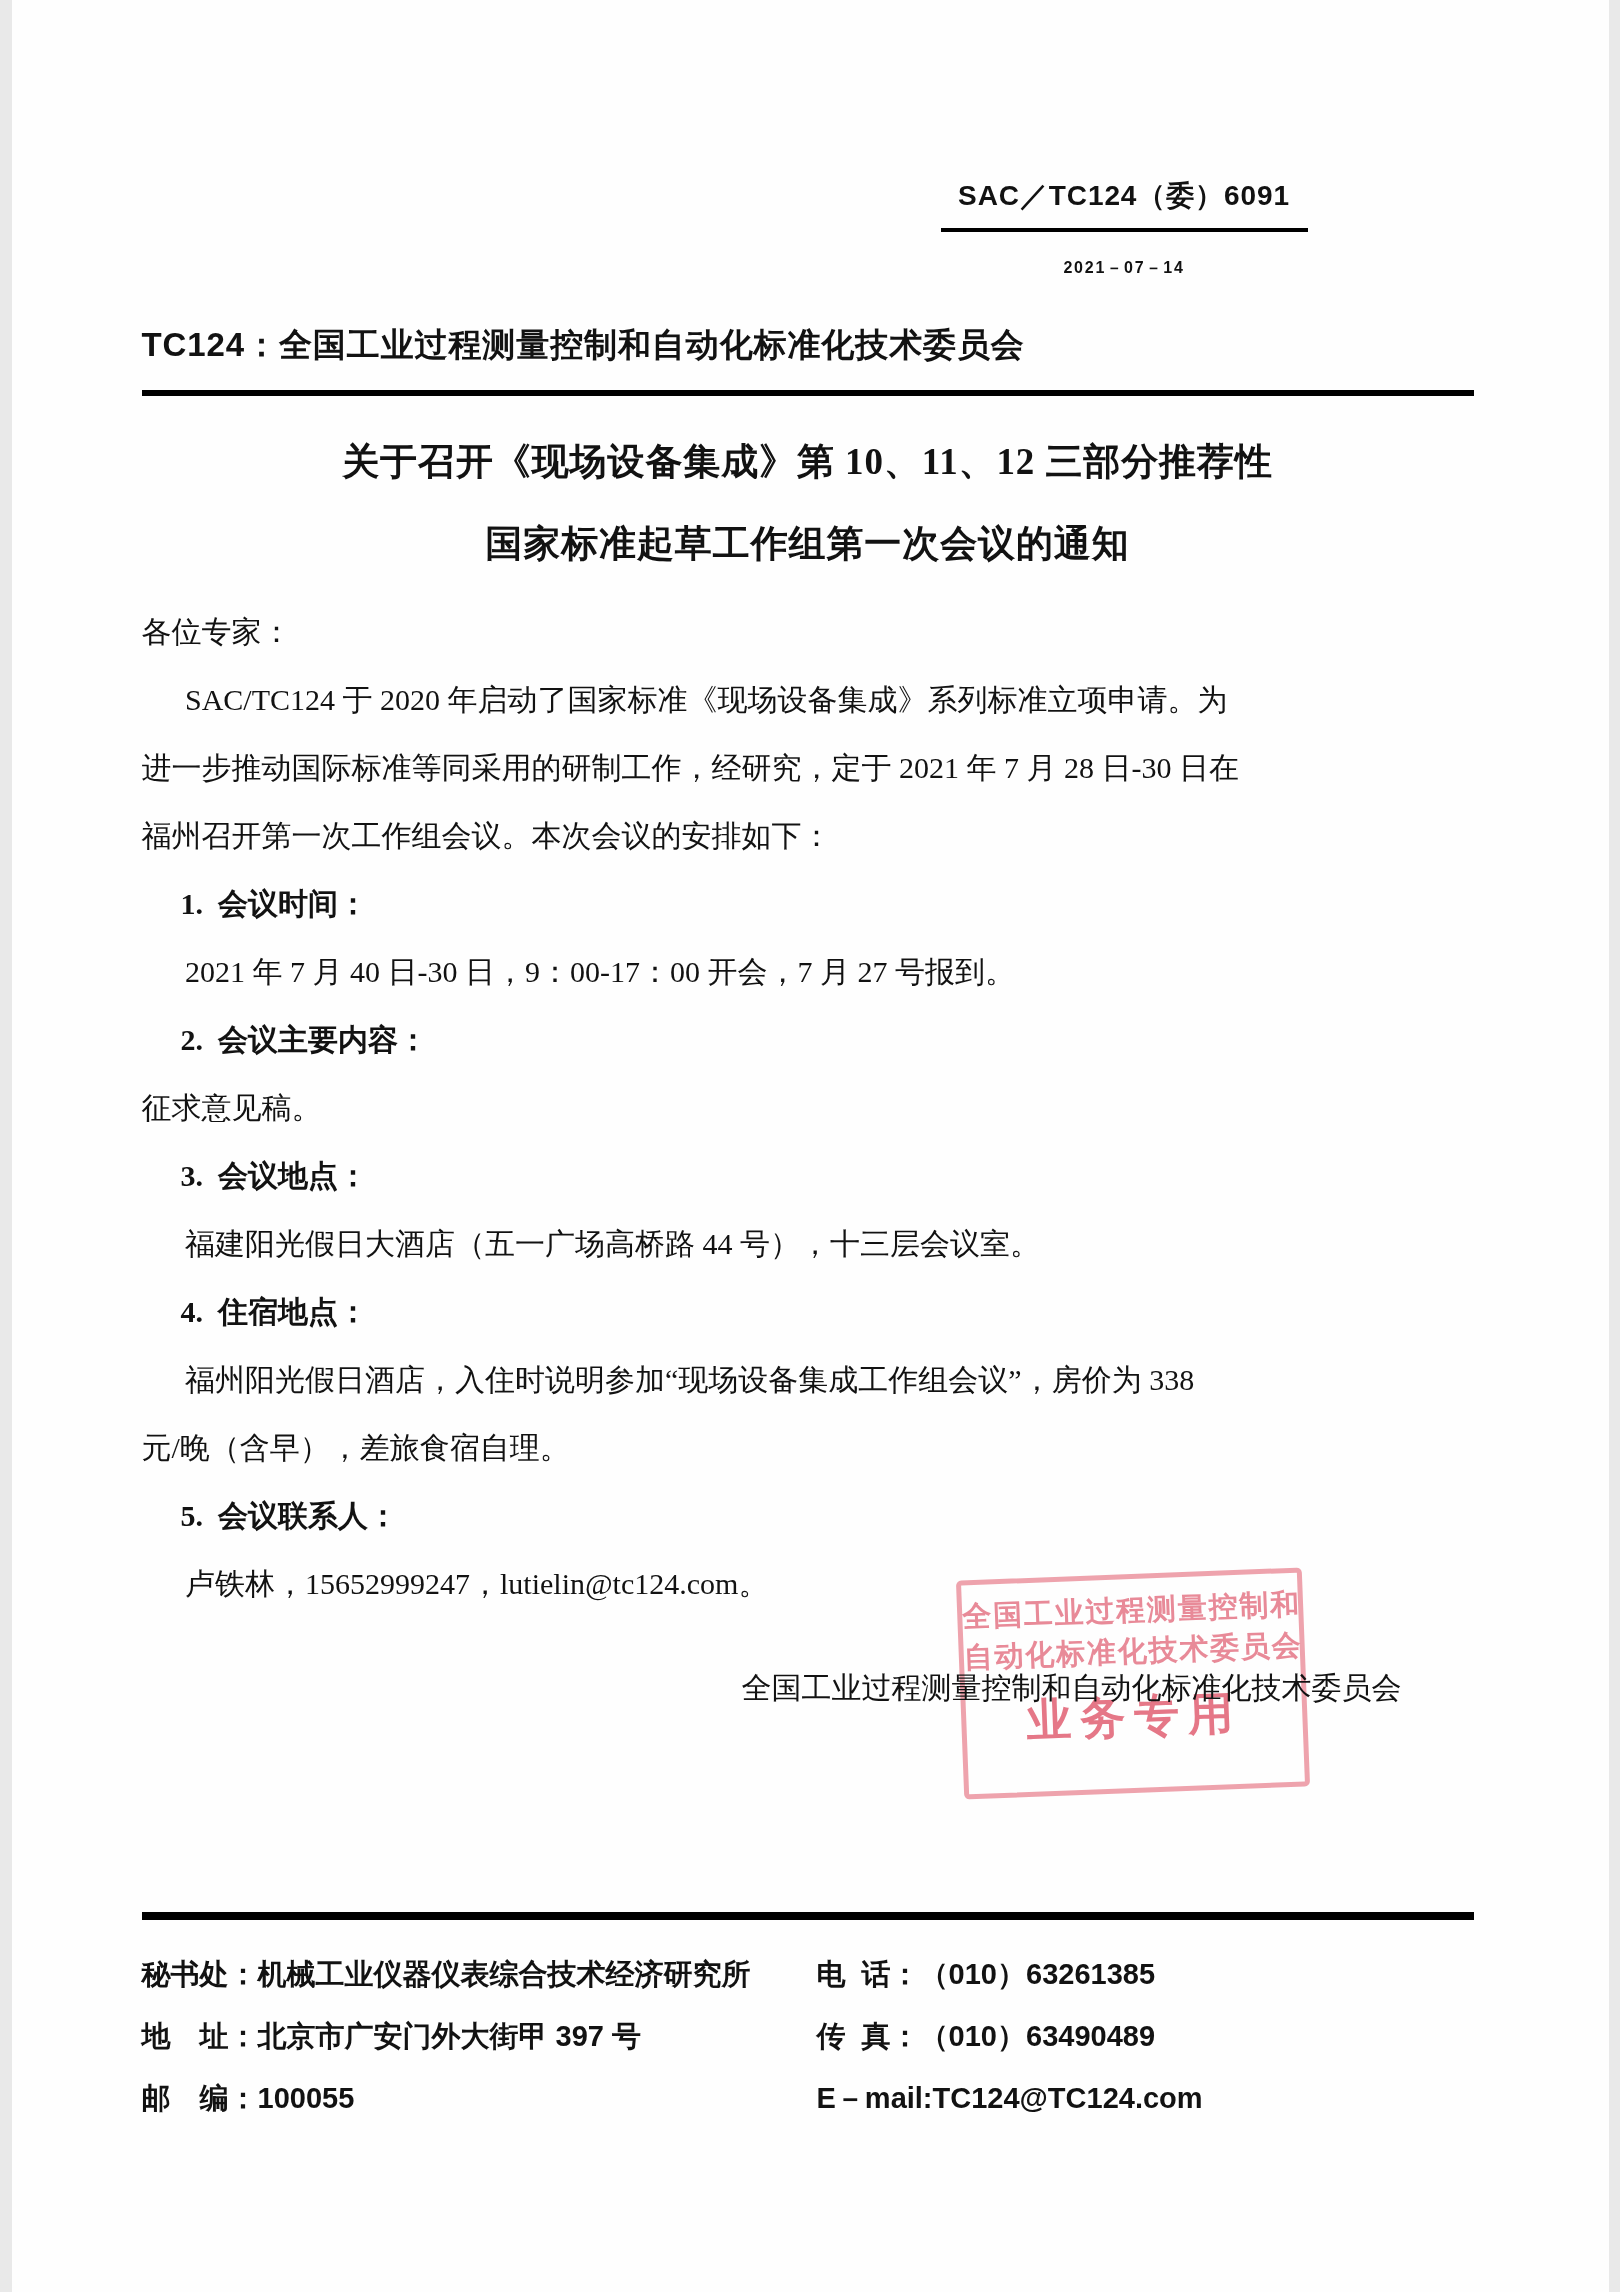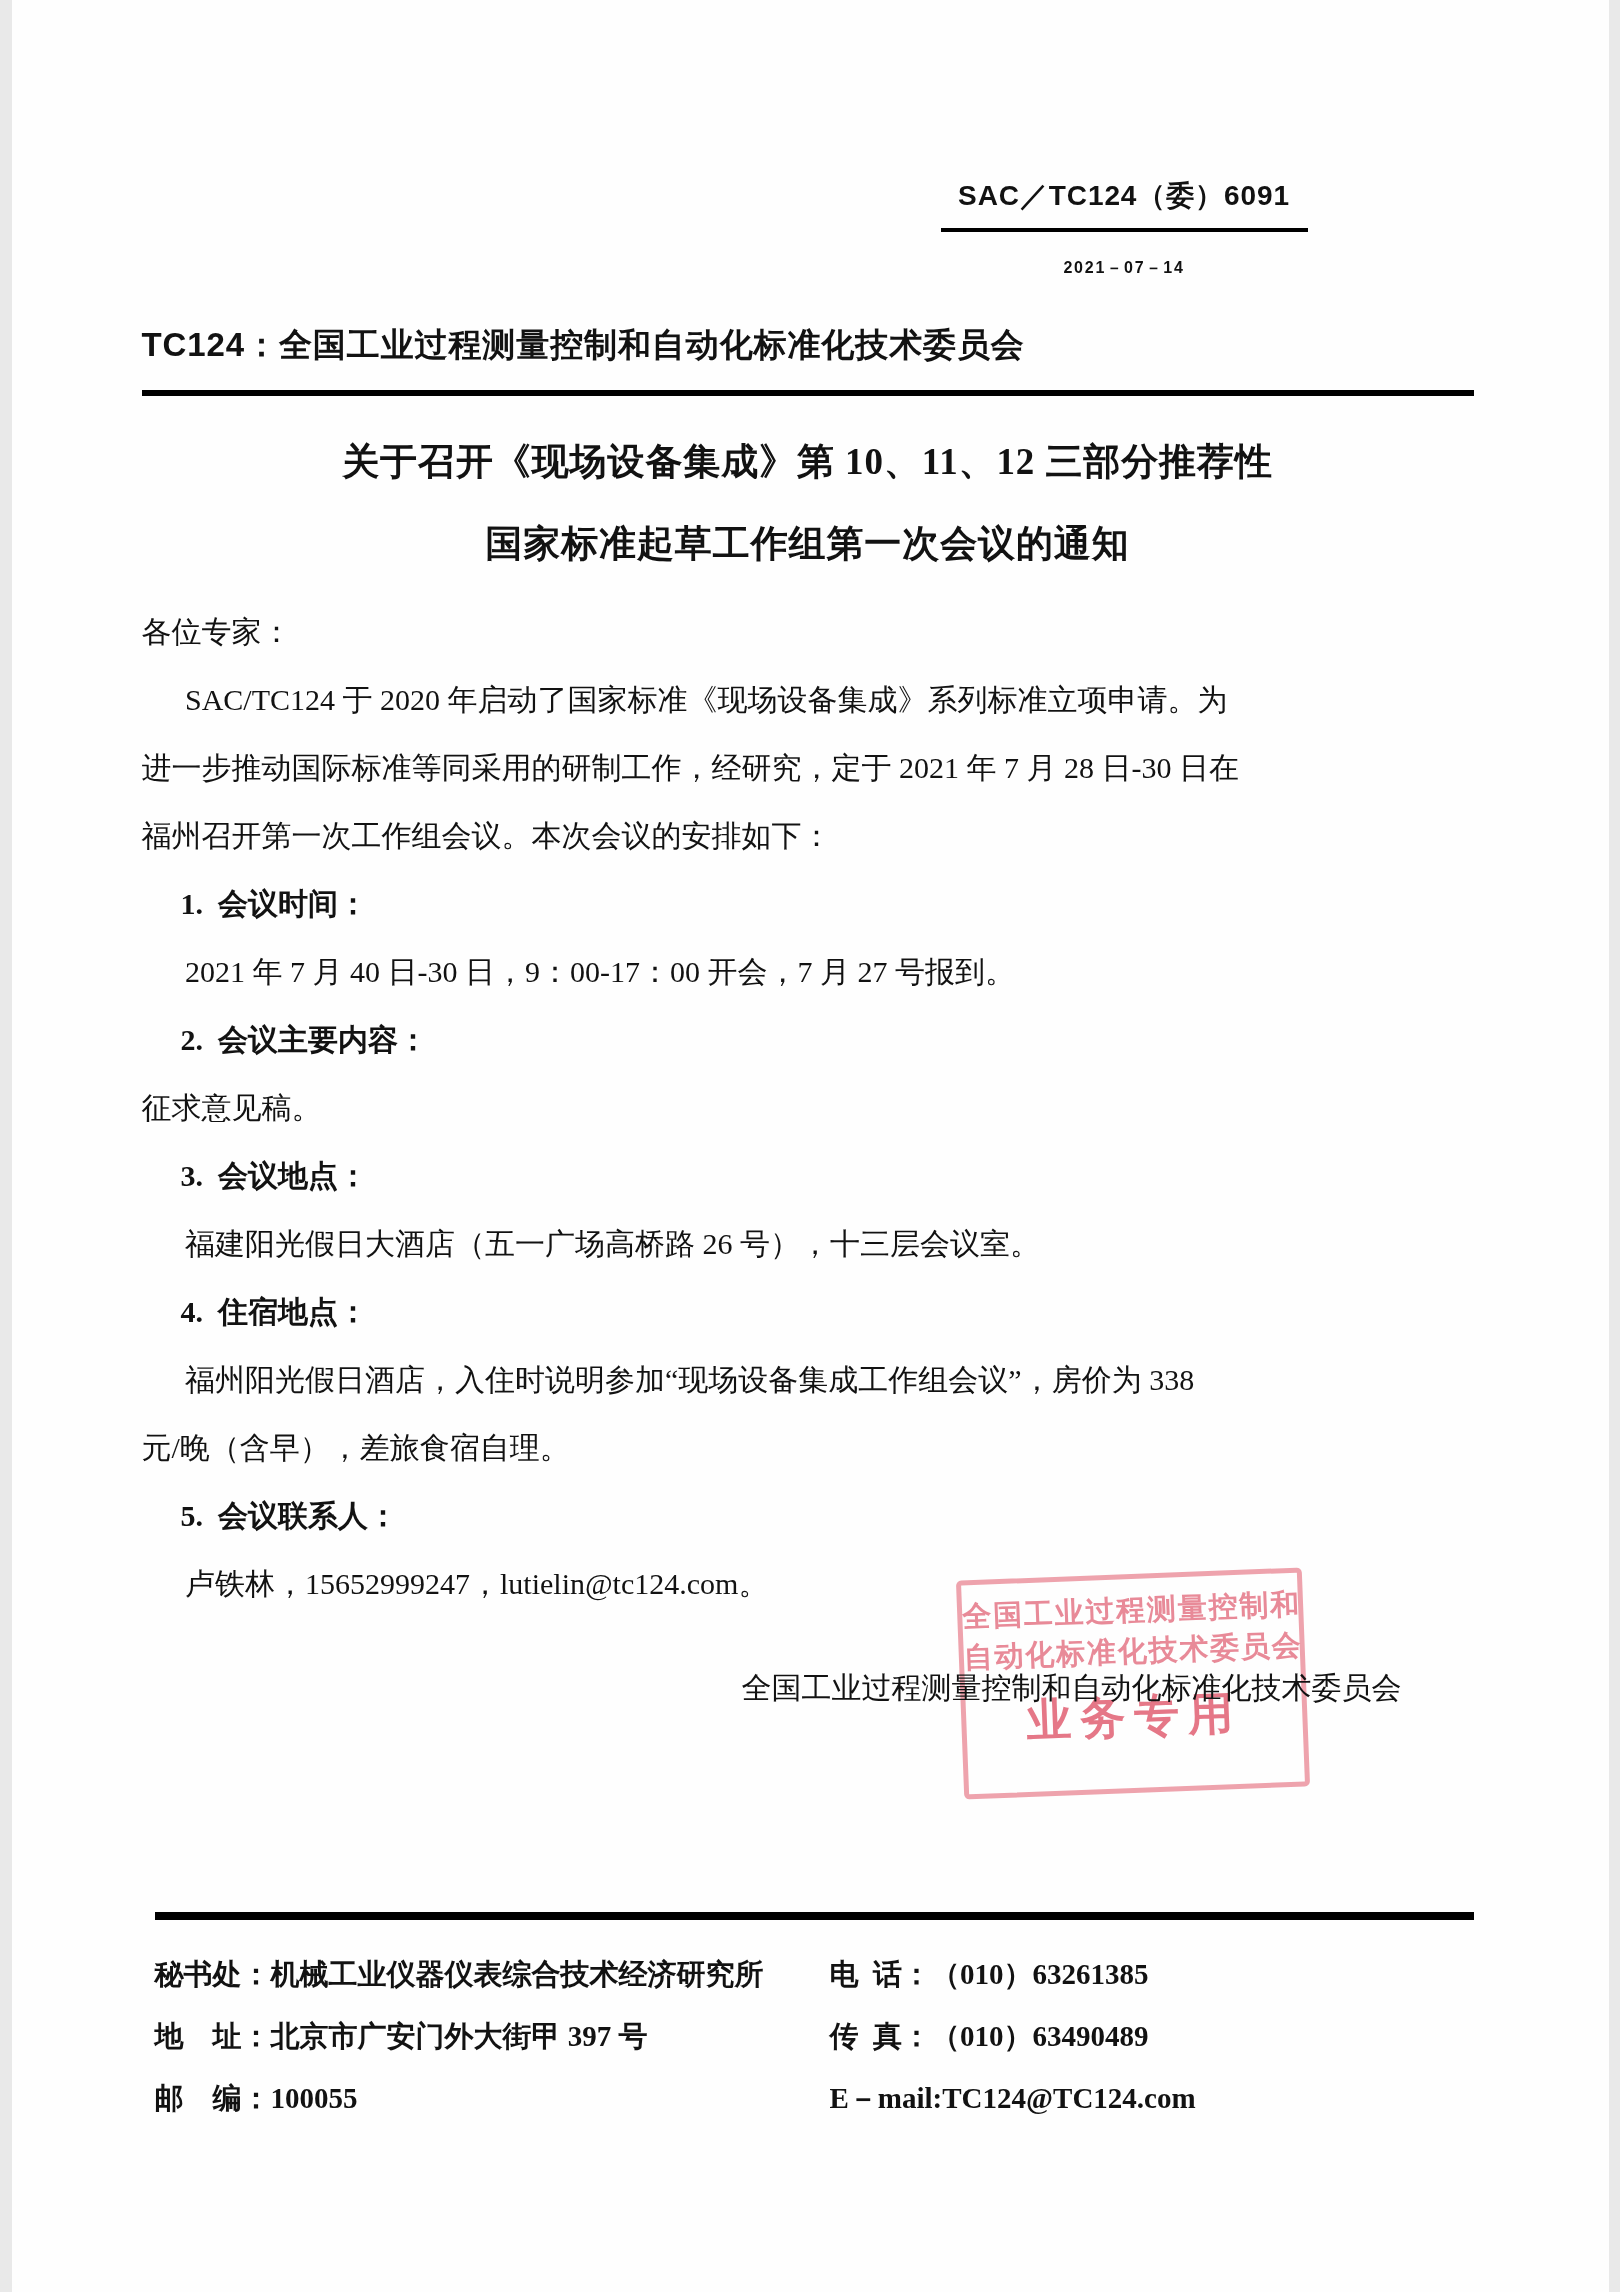--- a/index.html
+++ b/index.html
@@ -74,22 +74,22 @@
     text-align:center;
     color:rgba(228,118,134,0.85);
     padding-top:10.7px;
   }
   .stamp-line { font-size:29px; line-height:41px; font-weight:bold; letter-spacing:1.8px; white-space:nowrap; }
   .stamp-badge { margin-top:19.6px; font-size:45px; line-height:53px; font-weight:bold; letter-spacing:9px; color:rgba(226,104,122,0.9); }
 
   
   .footer {
     position:absolute;
-    left:143px; right:135px; top:1912px;
-    font-family:Liberation Serif, serif;
+    left:130px; right:135px; top:1912px;
+    font-family:Liberation Sans, sans-serif;
     font-weight:bold;
   }
   .footer-rule { height:8px; background:#000; }
   .footer-cols { display:flex; margin-top:23px; }
   .footer-left { width:675px; }
   .footer-right { flex:1; }
   .footer-line { font-size:29px; line-height:62px; white-space:pre-wrap; }
 </style>
 </head>
 <body>
@@ -114,21 +114,21 @@
 
   <div>
     <div class="body-line bl-indent">SAC/TC124 于 2020 年启动了国家标准《现场设备集成》系列标准立项申请。为</div>
     <div class="body-line bl-flush">进一步推动国际标准等同采用的研制工作，经研究，定于 2021 年 7 月 28 日-30 日在</div>
     <div class="body-line bl-flush">福州召开第一次工作组会议。本次会议的安排如下：</div>
     <div class="body-line bl-item">1.  会议时间：</div>
     <div class="body-line bl-indent">2021 年 7 月 40 日-30 日，9：00-17：00 开会，7 月 27 号报到。</div>
     <div class="body-line bl-item">2.  会议主要内容：</div>
     <div class="body-line bl-flush">征求意见稿。</div>
     <div class="body-line bl-item">3.  会议地点：</div>
-    <div class="body-line bl-indent">福建阳光假日大酒店（五一广场高桥路 26 号），十三层会议室。</div>
+    <div class="body-line bl-indent">福建阳光假日大酒店（五一广场高桥路 44 号），十三层会议室。</div>
     <div class="body-line bl-item">4.  住宿地点：</div>
     <div class="body-line bl-indent">福州阳光假日酒店，入住时说明参加“现场设备集成工作组会议”，房价为 338</div>
     <div class="body-line bl-flush">元/晚（含早），差旅食宿自理。</div>
     <div class="body-line bl-item">5.  会议联系人：</div>
     <div class="body-line bl-indent">卢铁林，15652999247，lutielin@tc124.com。</div>
   </div>
 
   <div class="stamp">
     <div class="stamp-line">全国工业过程测量控制和</div>
     <div class="stamp-line">自动化标准化技术委员会</div>

